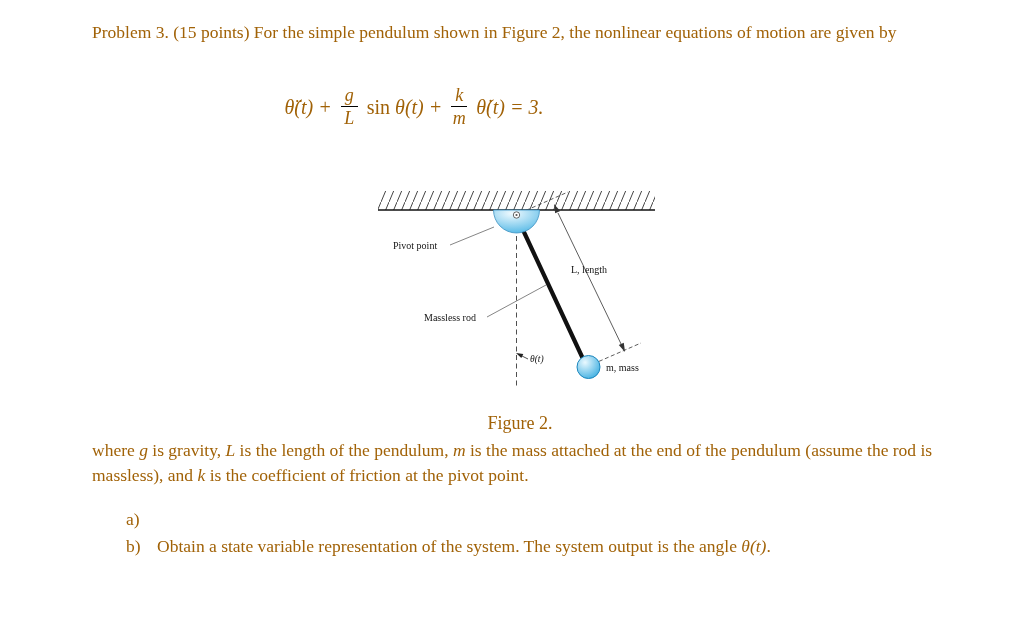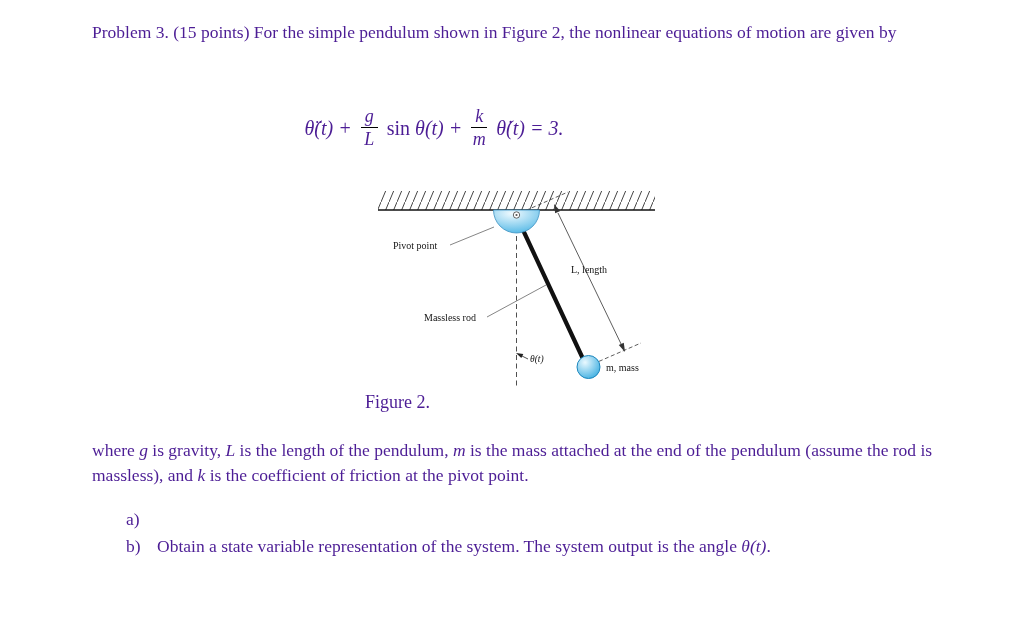--- a/index.html
+++ b/index.html
@@ -3,58 +3,57 @@
 <meta charset="utf-8">
 <style>
   * { box-sizing: border-box; }
   html, body { margin: 0; padding: 0; background: #ffffff; }
   .page {
     position: relative;
     width: 1024px;
     height: 641px;
     background: #ffffff;
     font-family: "Liberation Serif", "DejaVu Serif", serif;
-    color: #4c1d95;
+    color: #a16207;
     overflow: hidden;
   }
   .para { position: absolute; font-size: 17.5px; line-height: 1.38; }
   .intro { left: 92px; top: 20px; width: 862px; }
   .where { left: 92px; top: 438px; width: 866px; line-height: 1.4; font-family: Liberation Serif, serif; }
   .it { font-style: italic; }
   sub { font-size: 0.7em; }
 
   .equation {
     position: absolute;
-    left: 0; top: 109px;
+    left: 0; top: 88px;
     width: 828px;
     text-align: center;
     font-size: 20px;
-    margin-left: 20px;
   }
   .eq-it { font-style: italic; }
   .frac {
     display: inline-block;
     vertical-align: middle;
     text-align: center;
     line-height: 1.12;
     font-size: 18px;
     margin: 0 4px;
     transform: translateY(-3px);
     font-style: italic;
   }
   .frac .num { display: block; border-bottom: 1.2px solid #000; padding: 0 4px 1px; }
   .frac .den { display: block; padding-top: 1px; }
 
   .figure-wrap { position: absolute; left: 365px; top: 183px; width: 310px; height: 212px; }
   .figure text { font-family: "Liberation Serif", "DejaVu Serif", serif; fill: #141414; }
   .fig-caption {
     position: absolute;
-    left: 365px; top: 392px;
+    left: 365px; top: 413px;
     width: 310px;
-    text-align: left;
+    text-align: center;
     font-size: 18px;
   }
 
   .items { position: absolute; left: 126px; top: 507px; font-size: 17.5px; line-height: 1.42; }
   .item { display: flex; margin-bottom: 2px; }
   .item-label { width: 31px; flex-shrink: 0; }
 </style>
 </head>
 <body>
 

